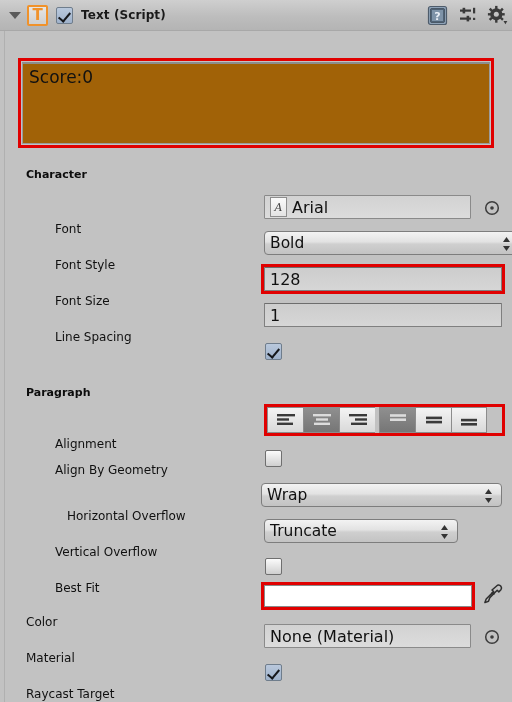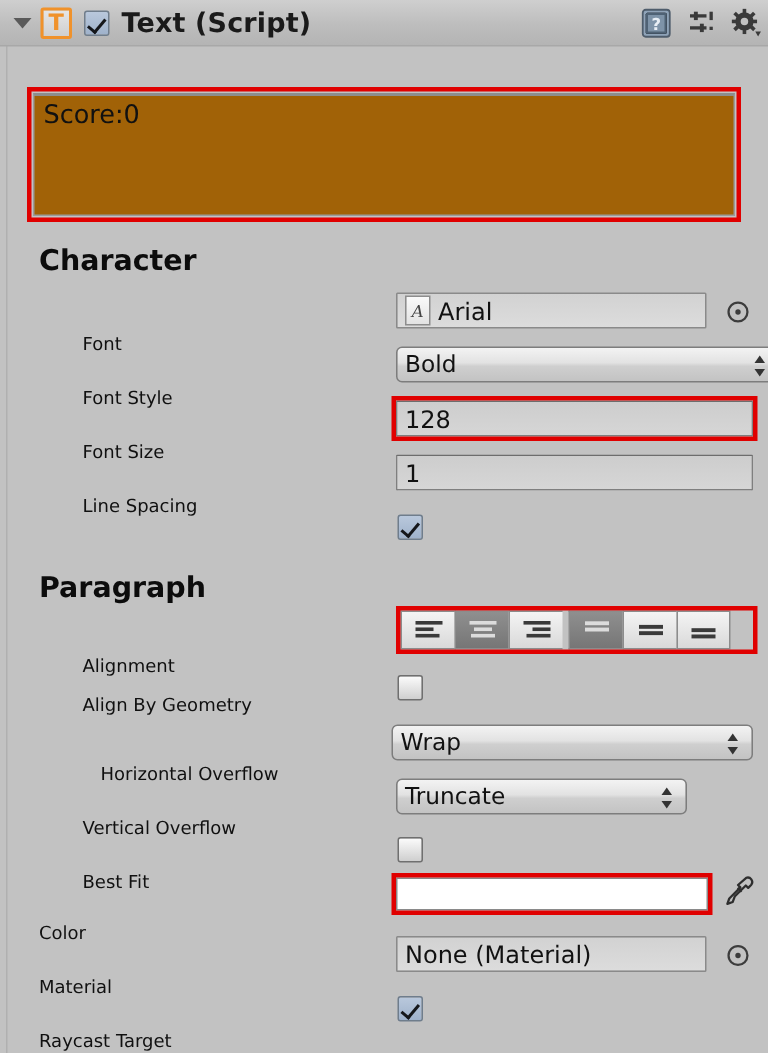--- a/index.html
+++ b/index.html
@@ -41,28 +41,28 @@
   .enable-cb{
     width:17px;height:17px;margin-left:8px;box-sizing:border-box;
     background:linear-gradient(to bottom,#b9c8dc,#9fb2cb);
     border:1px solid #6f7d8c;border-radius:2px;
     position:relative;
   }
   .enable-cb::after{
     content:"";position:absolute;left:4px;top:2px;width:5px;height:10px;
     border:solid #15171b;border-width:0 2.6px 2.6px 0;transform:rotate(40deg);
   }
-  .comp-title{margin-left:8px;font-weight:bold;font-size:18px;color:#1a1a1a;letter-spacing:0.1px;}
+  .comp-title{margin-left:8px;font-weight:bold;font-size:12px;color:#1a1a1a;letter-spacing:0.1px;}
   .header-icons{position:absolute;right:4px;top:0;height:30px;display:flex;align-items:center;gap:9px;}
   .ic{width:21px;height:21px;display:block;}
 
   
   .row{position:absolute;left:0;width:512px;height:34px;display:flex;align-items:center;}
   .label{color:#101010;font-size:12px;white-space:nowrap;margin-top:40px;}
-  .section-hdr{font-weight:bold;font-size:19px;color:#0c0c0c;}
+  .section-hdr{font-weight:bold;font-size:11px;color:#0c0c0c;}
 
   
   .field{
     box-sizing:border-box;height:24px;
     background:linear-gradient(to bottom,#cdcdcd,#d6d6d6);
     border:1px solid #7f7f7f;border-top-color:#6d6d6d;
     border-radius:1px;
     display:flex;align-items:center;padding:0 5px;
     font-size:16px;color:#111;
   }

